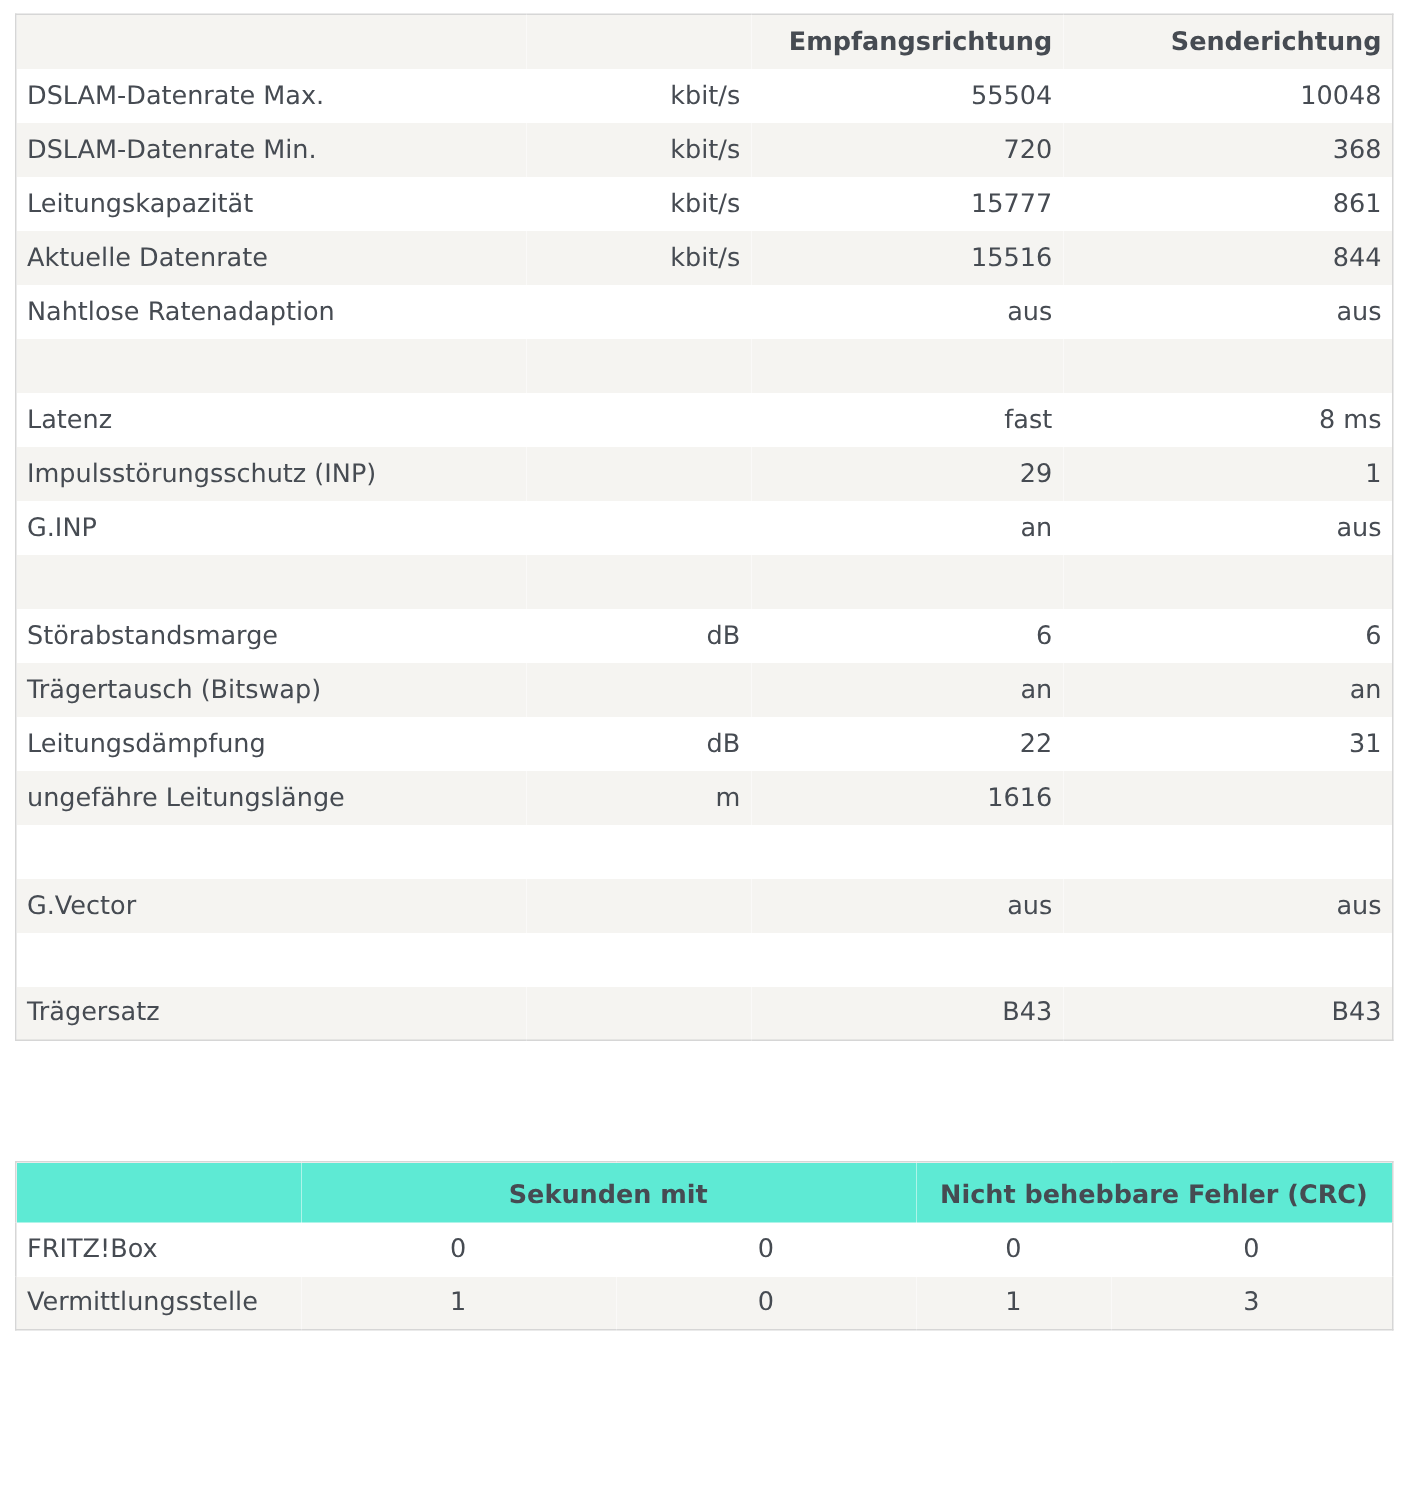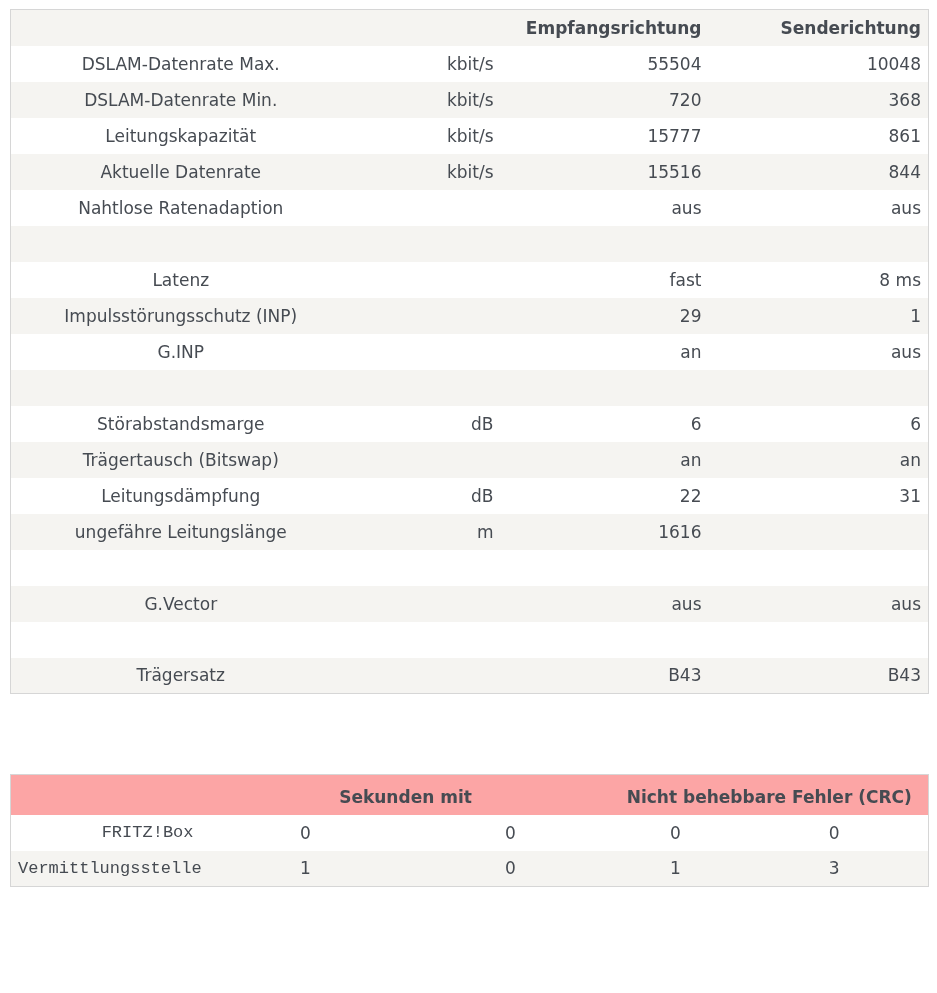--- a/index.html
+++ b/index.html
@@ -31,27 +31,27 @@
   }
   
   .t1 th, .t1 td {
     height: 36px;
     padding: 0 7px 0 7px;
     vertical-align: middle;
     white-space: nowrap;
   }
   .t1 thead th { background: #f5f4f1; font-weight: bold; }
   .t1 tbody tr:nth-child(even) td { background: #f5f4f1; }
-  .t1 .c-label { text-align: center; }
+  .t1 .c-label { text-align: left; }
   .t1 .c-unit  { text-align: right; }
   .t1 .c-rx    { text-align: right; }
   .t1 .c-tx    { text-align: right; }
   
   .t2 { margin-top: 80px; }
-  .t2 thead th { background: #fca5a5; font-weight: bold; }
+  .t2 thead th { background: #5eead4; font-weight: bold; }
   .t2 .grp-row th {
     height: 40px;
     vertical-align: middle;
     padding: 4px 7px 0 7px;
     text-align: center;
   }
   .t2 .sub-row th {
     height: 65px;
     vertical-align: top;
     padding: 4px 7px 0 7px;
@@ -60,21 +60,21 @@
     line-height: 1.75;
   }
   .t2 tbody td {
     height: 36px;
     padding: 0 7px;
     vertical-align: middle;
     text-align: center;
     white-space: nowrap;
   }
   .t2 tbody tr:nth-child(even) td { background: #f5f4f1; }
-  .t2 .c-label, .t2 th.c-label { text-align: right; font-family: Liberation Mono, monospace; }
+  .t2 .c-label, .t2 th.c-label { text-align: left; }
 </style>
 </head>
 <body>
 
 <div class="page">
 
   <table class="t1">
     <colgroup>
       <col style="width:340px">
       <col style="width:150px">

